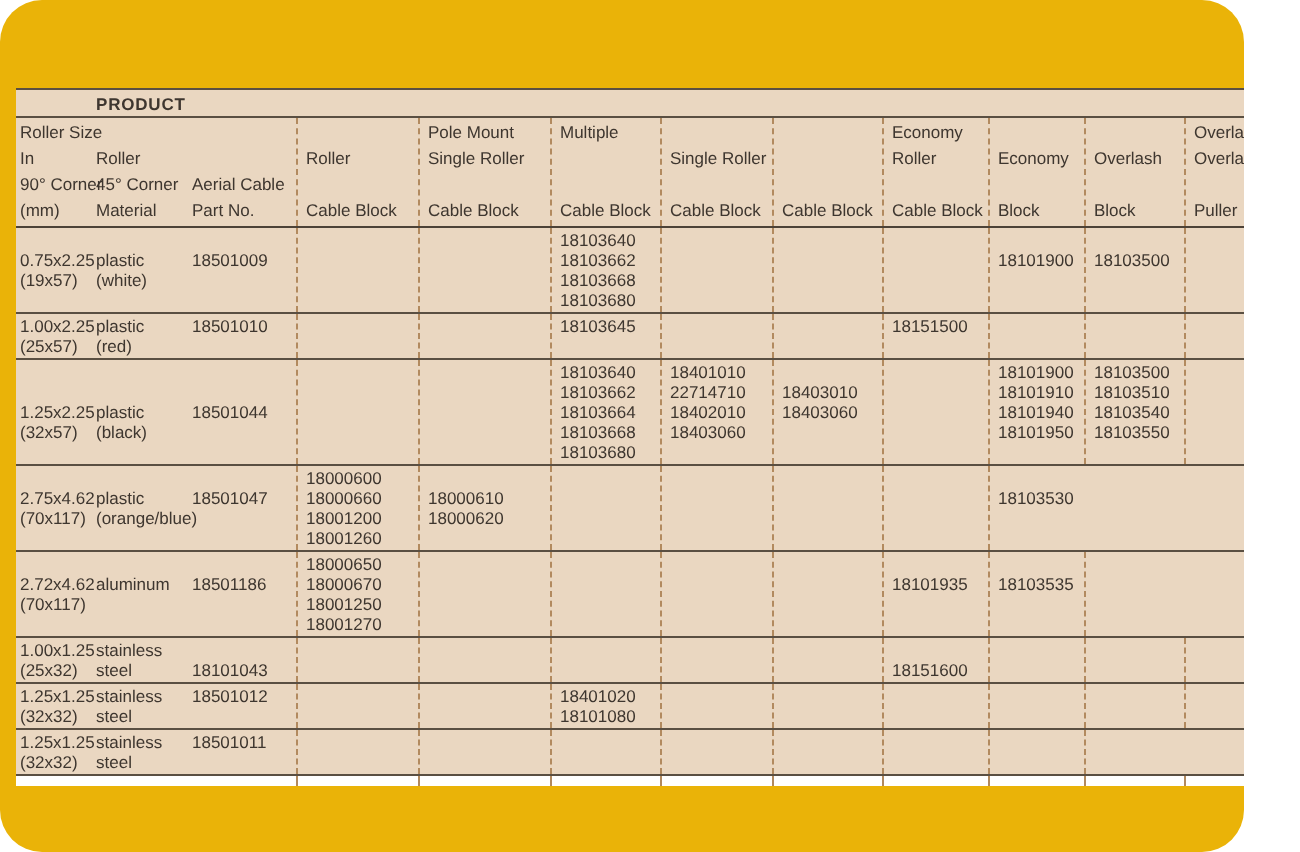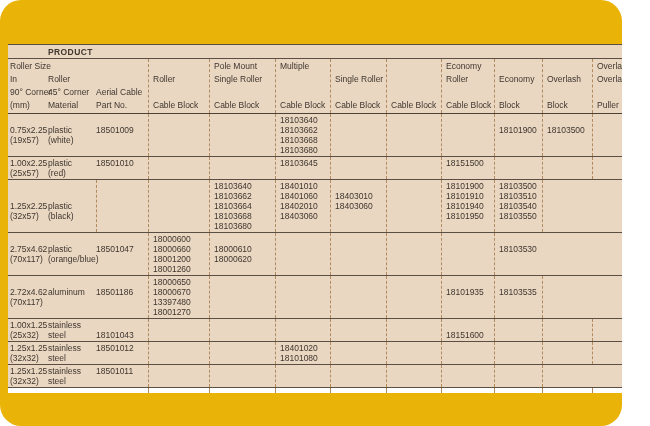--- a/index.html
+++ b/index.html
@@ -94,24 +94,25 @@
           <div class="cell c7 dashed"></div>
           <div class="cell c8 dashed"></div>
           <div class="cell c9 dashed"><div class="line">18151500</div></div>
           <div class="cell c10 dashed"></div>
           <div class="cell c11 dashed"></div>
           <div class="cell c12 dashed"></div>
         </div>
         <div class="grid data-row">
           <div class="cell c1"><div class="line"></div><div class="line"></div><div class="line">1.25x2.25</div><div class="line">(32x57)</div></div>
           <div class="cell c2"><div class="line"></div><div class="line"></div><div class="line">plastic</div><div class="line">(black)</div></div>
+          <div class="cell c3"><div class="line"></div><div class="line"></div><div class="line">18501044</div></div>
           <div class="cell c4 dashed"></div>
           <div class="cell c5 dashed"></div>
           <div class="cell c6 dashed"><div class="line">18103640</div><div class="line">18103662</div><div class="line">18103664</div><div class="line">18103668</div><div class="line">18103680</div></div>
-          <div class="cell c7 dashed"><div class="line">18401010</div><div class="line">18401060</div><div class="line">18402010</div><div class="line">18403060</div></div>
+          <div class="cell c7 dashed"><div class="line">18401010</div><div class="line">22714710</div><div class="line">18402010</div><div class="line">18403060</div></div>
           <div class="cell c8 dashed"><div class="line"></div><div class="line">18403010</div><div class="line">18403060</div></div>
           <div class="cell c9 dashed"></div>
           <div class="cell c10 dashed"><div class="line">18101900</div><div class="line">18101910</div><div class="line">18101940</div><div class="line">18101950</div></div>
           <div class="cell c11 dashed"><div class="line">18103500</div><div class="line">18103510</div><div class="line">18103540</div><div class="line">18103550</div></div>
           <div class="cell c12 dashed"></div>
         </div>
         <div class="grid data-row">
           <div class="cell c1"><div class="line"></div><div class="line">2.75x4.62</div><div class="line">(70x117)</div></div>
           <div class="cell c2"><div class="line"></div><div class="line">plastic</div><div class="line">(orange/blue)</div></div>
           <div class="cell c3"><div class="line"></div><div class="line">18501047</div></div>
@@ -120,21 +121,21 @@
           <div class="cell c6 dashed"></div>
           <div class="cell c7 dashed"></div>
           <div class="cell c8 dashed"></div>
           <div class="cell c9 dashed"></div>
           <div class="cell c11 dashed"><div class="line"></div><div class="line">18103530</div></div>
         </div>
         <div class="grid data-row">
           <div class="cell c1"><div class="line"></div><div class="line">2.72x4.62</div><div class="line">(70x117)</div></div>
           <div class="cell c2"><div class="line"></div><div class="line">aluminum</div></div>
           <div class="cell c3"><div class="line"></div><div class="line">18501186</div></div>
-          <div class="cell c4 dashed"><div class="line">18000650</div><div class="line">18000670</div><div class="line">13397480</div><div class="line">18001270</div></div>
+          <div class="cell c4 dashed"><div class="line">18000650</div><div class="line">18000670</div><div class="line">18001250</div><div class="line">18001270</div></div>
           <div class="cell c6 dashed"></div>
           <div class="cell c7 dashed"></div>
           <div class="cell c8 dashed"></div>
           <div class="cell c9 dashed"></div>
           <div class="cell c10 dashed"><div class="line"></div><div class="line">18101935</div></div>
           <div class="cell c11 dashed"><div class="line"></div><div class="line">18103535</div></div>
           <div class="cell c12 dashed"></div>
         </div>
         <div class="grid data-row">
           <div class="cell c1"><div class="line">1.00x1.25</div><div class="line">(25x32)</div></div>

